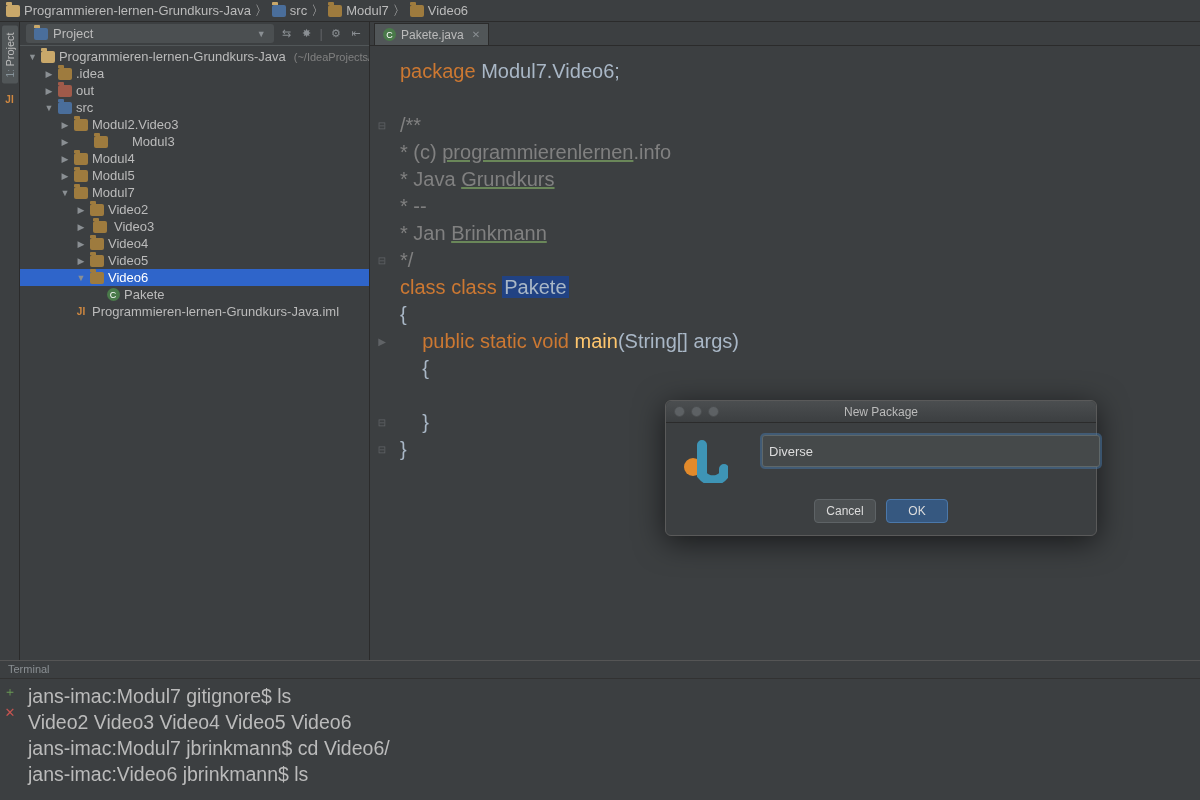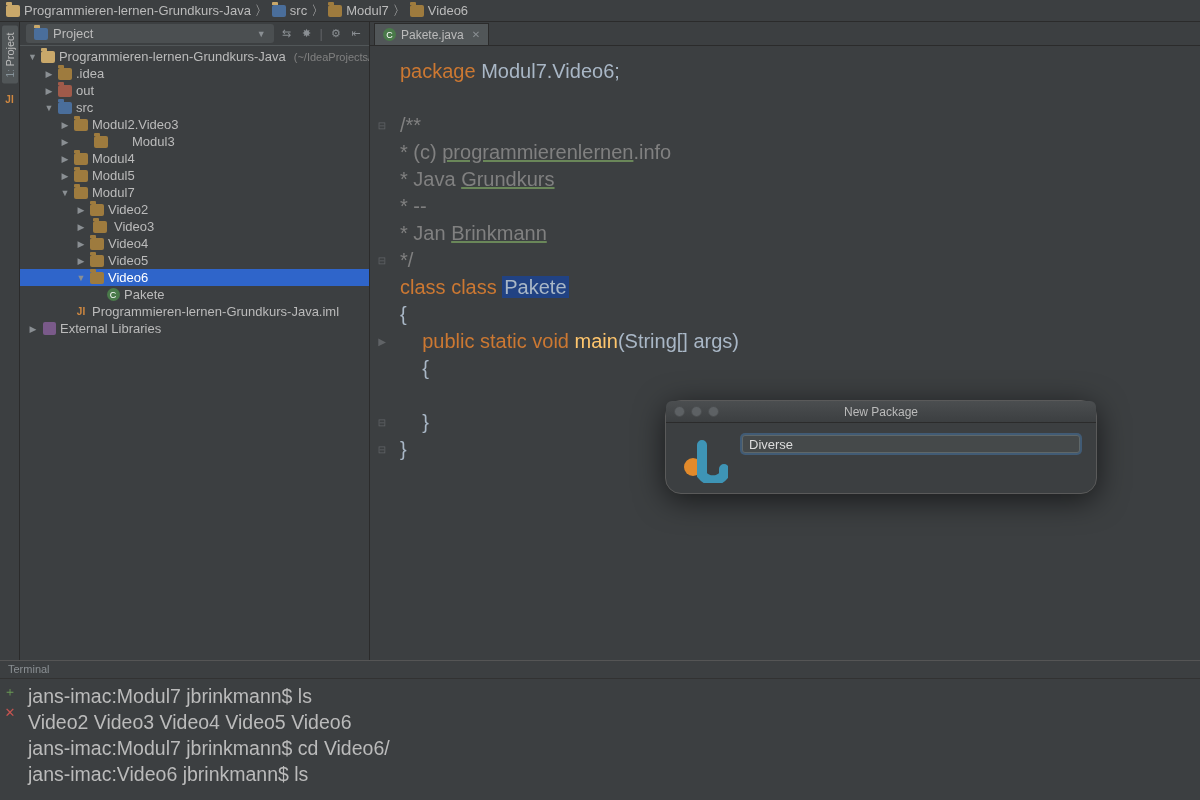--- a/index.html
+++ b/index.html
@@ -58,31 +58,31 @@
   .method { color:#ffc66d;}
   .type { color:#a9b7c6;}
   
   .terminal { position:absolute; left:0; right:0; top:660px; bottom:0; background:#3c3f41; border-top:1px solid #555;}
   .term-header { height:18px; font-size:11px; color:#8a8f93; padding:2px 8px; border-bottom:1px solid #323232; background:#3c3f41;}
   .term-side { position:absolute; left:0; top:18px; width:20px; bottom:0; display:flex; flex-direction:column; align-items:center; padding-top:4px; gap:4px;}
   .term-body { position:absolute; left:22px; right:0; top:18px; bottom:0; font-family:"Menlo","Consolas",monospace; font-size:19.5px; color:#bbbbbb; padding:4px 6px; line-height:26px;}
   .plus { color:#6a9955;}
   .x { color:#c75450;}
   
-  .dialog { position:absolute; left:665px; top:400px; width:432px; background:#3c3f41; border:1px solid #5a5a5a; border-radius:16px; box-shadow:0 6px 30px rgba(0,0,0,0.6);}
+  .dialog { position:absolute; left:665px; top:400px; width:432px; background:#3c3f41; border:1px solid #5a5a5a; border-radius:6px; box-shadow:0 6px 30px rgba(0,0,0,0.6);}
   .dlg-title { height:22px; background:linear-gradient(#4b4e50,#3c3f41); border-bottom:1px solid #2b2b2b; display:flex; align-items:center; font-size:12px; color:#bbbbbb; position:relative; border-radius:6px 6px 0 0;}
   .traffic { display:flex; gap:6px; padding-left:8px;}
   .tlight { width:11px;height:11px;border-radius:50%; background:#5d6164; border:1px solid #4a4d4f;}
   .dlg-title .t-text { position:absolute; left:0; right:0; text-align:center;}
   .dlg-body { display:flex; padding:12px 16px 10px 14px; gap:14px; align-items:flex-start;}
   .logo { width:48px; height:48px; position:relative;}
   .logo svg { width:48px; height:48px;}
   .dlg-content { flex:1; display:flex; flex-direction:column; gap:10px;}
   .dlg-label { font-size:12px; color:#bbbbbb;}
-  .dlg-input { width:100%; height:18px; background:#45494a; border:1px solid #5e6769; border-radius:3px; color:#dcdcdc; padding:0 6px; font-size:13px; box-shadow:0 0 0 2px rgba(70,120,170,0.5);}
+  .dlg-input { width:100%; height:32px; background:#45494a; border:1px solid #5e6769; border-radius:3px; color:#dcdcdc; padding:0 6px; font-size:13px; box-shadow:0 0 0 2px rgba(70,120,170,0.5);margin-left:20px;}
   .dlg-buttons { display:flex; justify-content:center; gap:10px; padding:6px 0 12px 0;}
   .btn { min-width:62px; height:24px; background:#4c5052; border:1px solid #5e6366; border-radius:4px; color:#dcdcdc; font-size:12px;}
   .btn.primary { background:#365880; border-color:#4b78aa;}
 </style>
 </head>
 <body>
 
 <div class="breadcrumb">
   <span class="crumb">
     <span class="folder-icon"></span>
@@ -240,27 +240,20 @@
         </span>
         <span class="lbl">Pakete</span>
       </div>
       <div class="row" style="padding-left: 40px;">
         <span class="arrow none"></span>
         <span class="ico">
           <span class="j-ico">JI</span>
         </span>
         <span class="lbl">Programmieren-lernen-Grundkurs-Java.iml</span>
       </div>
-      <div class="row" style="padding-left: 8px;">
-        <span class="arrow closed"></span>
-        <span class="ico">
-          <span class="lib-ico"></span>
-        </span>
-        <span class="lbl">External Libraries</span>
-      </div>
     </div>
 </div>
 
 <div class="editor-area">
   <div class="tabs">
     <div class="tab">
       <span class="class-ico">C</span>
       <span>Pakete.java</span>
       <span class="close">✕</span>
     </div>
@@ -301,21 +294,21 @@
   </div>
 </div>
 
 <div class="terminal">
   <div class="term-header">Terminal</div>
   <div class="term-side">
     <span class="plus">＋</span>
     <span class="x">✕</span>
   </div>
   <div class="term-body">
-    <div>jans-imac:Modul7 jbrinkmann$ ls</div>
+    <div>jans-imac:Modul7 gitignore$ ls</div>
     <div>Video2  Video3  Video4  Video5  Video6</div>
     <div>jans-imac:Modul7 jbrinkmann$ cd Video6/</div>
     <div>jans-imac:Video6 jbrinkmann$ ls</div>
   </div>
 </div>
 
 <div class="dialog">
   <div class="dlg-title">
     <div class="traffic">
       <div class="tlight"></div>
@@ -328,13 +321,17 @@
     <div class="logo">
       <svg viewBox="0 0 48 48">
         <circle cx="13" cy="32" r="9" fill="#e28a2b"></circle>
         <path d="M22 10 L22 40 A14 14 0 0 0 44 40 L44 34" stroke="#3e94b5" stroke-width="10" fill="none" stroke-linecap="round"></path>
       </svg>
     </div>
     <div class="dlg-content">
       <input class="dlg-input" value="Diverse" style="">
     </div>
   </div>
+  <div class="dlg-buttons">
+    <button class="btn">Cancel</button>
+    <button class="btn primary">OK</button>
+  </div>
 </div>
 
 </body></html>

